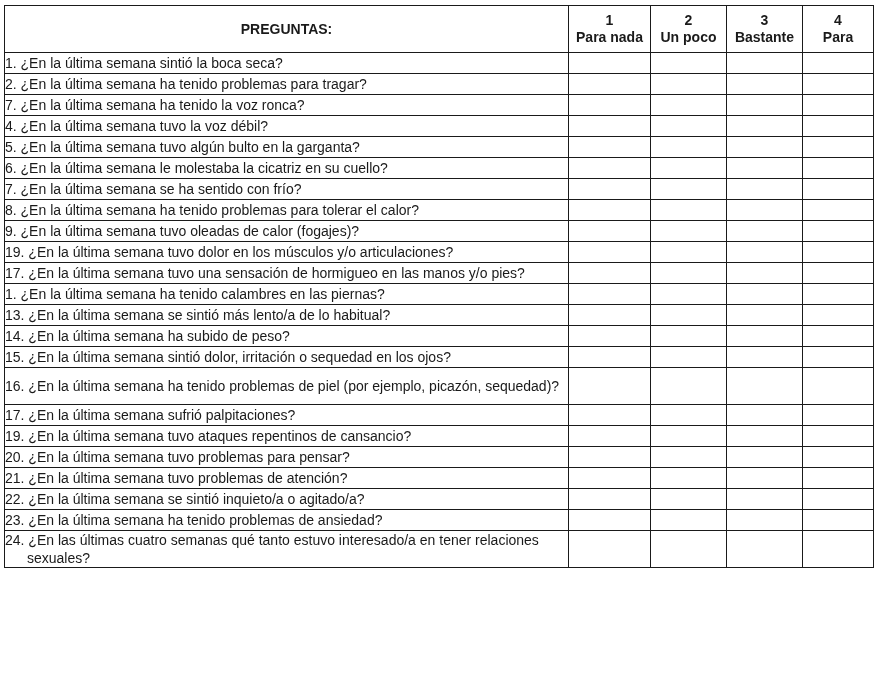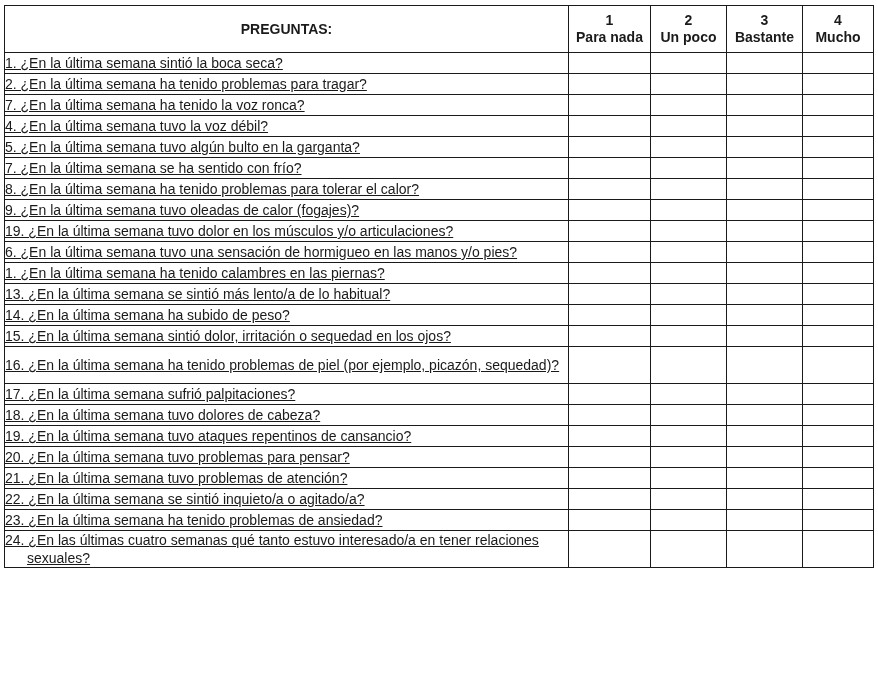--- a/index.html
+++ b/index.html
@@ -26,21 +26,20 @@
     font-size: 14px; font-weight: bold;
     text-align: center; vertical-align: middle;
     line-height: 17px;
   }
   td.qtext {
     font-size: 14px;
     line-height: 18px;
     padding: 2px 4px 2px 4px;
     height: 20px;
     vertical-align: middle;
-    text-decoration: underline;
   }
   td.qtext .wrap { display: block; padding-left: 22px; text-indent: -22px; }
   td.opt { }
   tr.tall td.qtext { height: 36px; }
 </style>
 </head>
 <body>
 
 <table class="q">
   <colgroup>
@@ -60,21 +59,21 @@
       <th class="hdr-o">
         <div>2</div>
         <div>Un poco</div>
       </th>
       <th class="hdr-o">
         <div>3</div>
         <div>Bastante</div>
       </th>
       <th class="hdr-o">
         <div>4</div>
-        <div>Mucho</div>
+        <div>Para</div>
       </th>
     </tr>
   </thead>
   <tbody id="qbody">
       <tr>
         <td class="qtext">
           <span class="wrap">1. ¿En la última semana sintió la boca seca?</span>
         </td>
         <td class="opt"></td>
         <td class="opt"></td>
@@ -112,20 +111,29 @@
         <td class="qtext">
           <span class="wrap">5. ¿En la última semana tuvo algún bulto en la garganta?</span>
         </td>
         <td class="opt"></td>
         <td class="opt"></td>
         <td class="opt"></td>
         <td class="opt"></td>
       </tr>
       <tr>
         <td class="qtext">
+          <span class="wrap">6. ¿En la última semana le molestaba la cicatriz en su cuello?</span>
+        </td>
+        <td class="opt"></td>
+        <td class="opt"></td>
+        <td class="opt"></td>
+        <td class="opt"></td>
+      </tr>
+      <tr>
+        <td class="qtext">
           <span class="wrap">7. ¿En la última semana se ha sentido con frío?</span>
         </td>
         <td class="opt"></td>
         <td class="opt"></td>
         <td class="opt"></td>
         <td class="opt"></td>
       </tr>
       <tr>
         <td class="qtext">
           <span class="wrap">8. ¿En la última semana ha tenido problemas para tolerar el calor?</span>
@@ -148,21 +156,21 @@
         <td class="qtext">
           <span class="wrap">19. ¿En la última semana tuvo dolor en los músculos y/o articulaciones?</span>
         </td>
         <td class="opt"></td>
         <td class="opt"></td>
         <td class="opt"></td>
         <td class="opt"></td>
       </tr>
       <tr>
         <td class="qtext">
-          <span class="wrap">6. ¿En la última semana tuvo una sensación de hormigueo en las manos y/o pies?</span>
+          <span class="wrap">17. ¿En la última semana tuvo una sensación de hormigueo en las manos y/o pies?</span>
         </td>
         <td class="opt"></td>
         <td class="opt"></td>
         <td class="opt"></td>
         <td class="opt"></td>
       </tr>
       <tr>
         <td class="qtext">
           <span class="wrap">1. ¿En la última semana ha tenido calambres en las piernas?</span>
         </td>
@@ -203,29 +211,20 @@
           <span class="wrap">16. ¿En la última semana ha tenido problemas de piel (por ejemplo, picazón, sequedad)?</span>
         </td>
         <td class="opt"></td>
         <td class="opt"></td>
         <td class="opt"></td>
         <td class="opt"></td>
       </tr>
       <tr>
         <td class="qtext">
           <span class="wrap">17. ¿En la última semana sufrió palpitaciones?</span>
-        </td>
-        <td class="opt"></td>
-        <td class="opt"></td>
-        <td class="opt"></td>
-        <td class="opt"></td>
-      </tr>
-      <tr>
-        <td class="qtext">
-          <span class="wrap">18. ¿En la última semana tuvo dolores de cabeza?</span>
         </td>
         <td class="opt"></td>
         <td class="opt"></td>
         <td class="opt"></td>
         <td class="opt"></td>
       </tr>
       <tr>
         <td class="qtext">
           <span class="wrap">19. ¿En la última semana tuvo ataques repentinos de cansancio?</span>
         </td>

